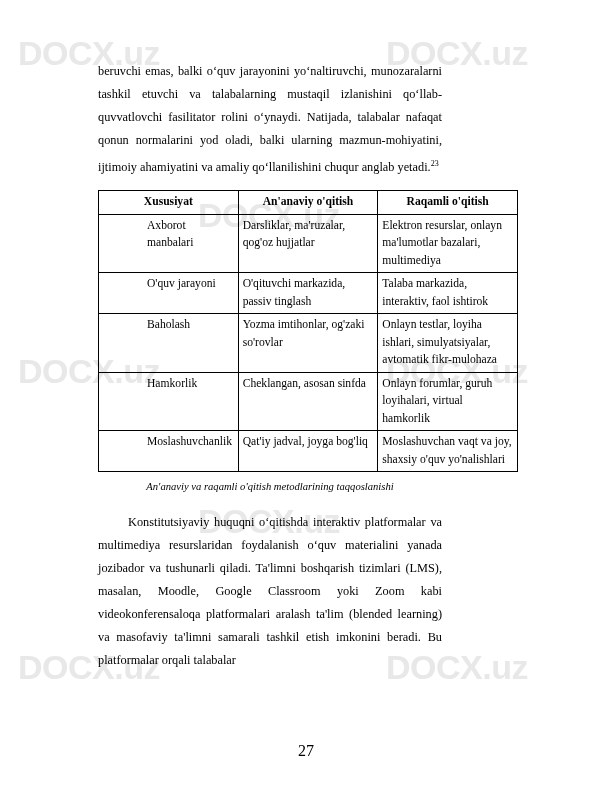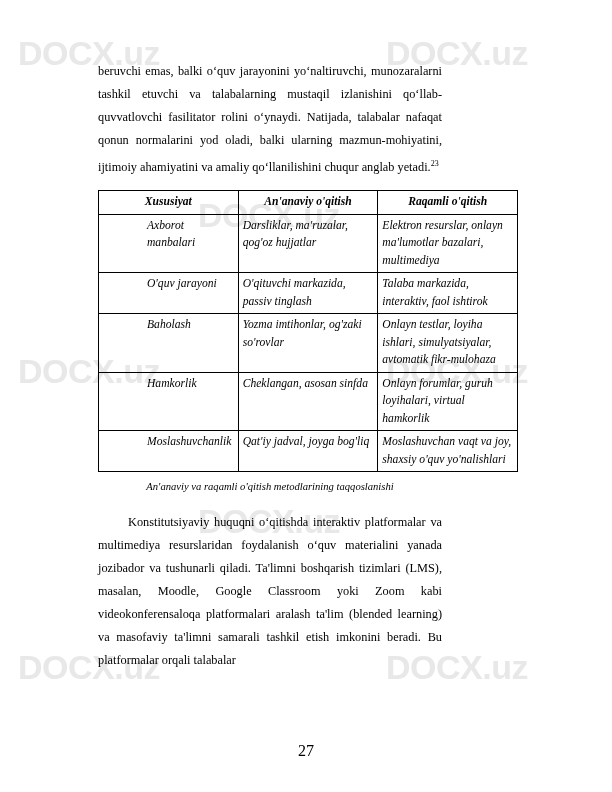--- a/index.html
+++ b/index.html
@@ -50,21 +50,20 @@
   p.body-text.indent { text-indent: 30px; }
   sup.fnref {
     font-size: 8px;
     vertical-align: super;
   }
   table.cmp {
     border-collapse: collapse;
     width: 420px;
     margin-top: 11px;
     table-layout: fixed;
-    font-style: italic;
   }
   table.cmp th, table.cmp td {
     border: 1px solid #000;
     vertical-align: top;
     padding: 2px 4px 3px 4px;
     font-size: 11.6px;
     line-height: 17.5px;
   }
   table.cmp th {
     text-align: center;

